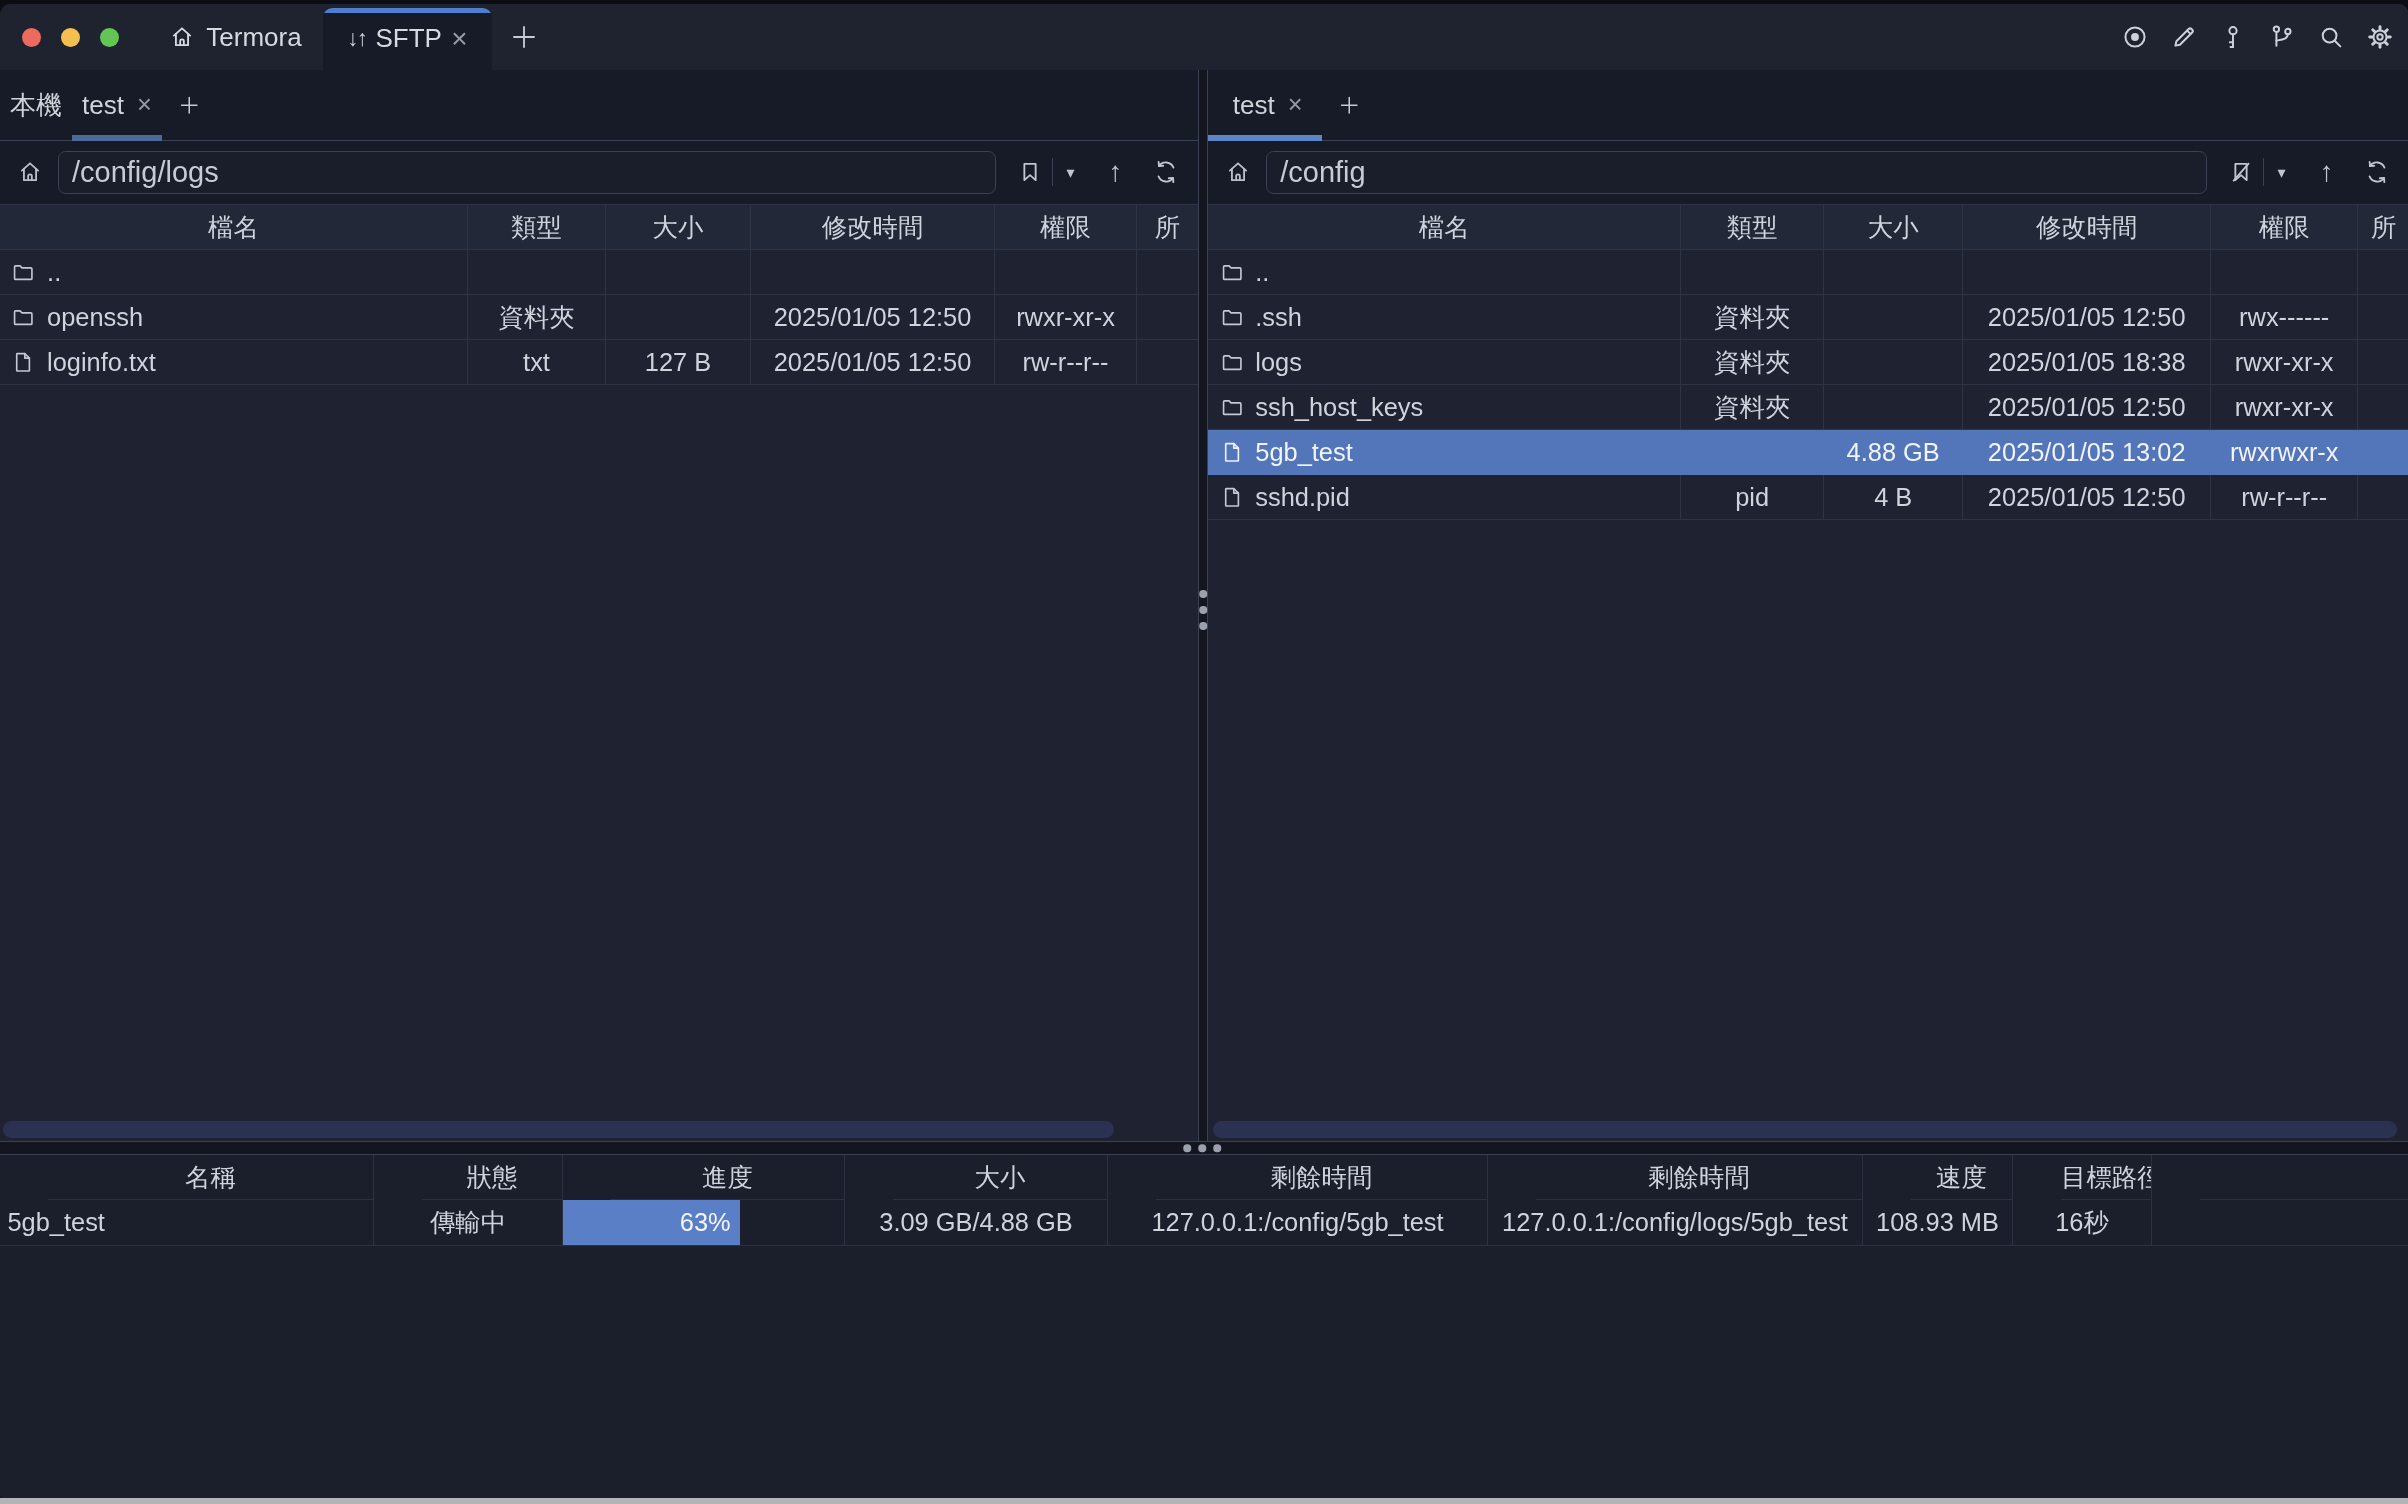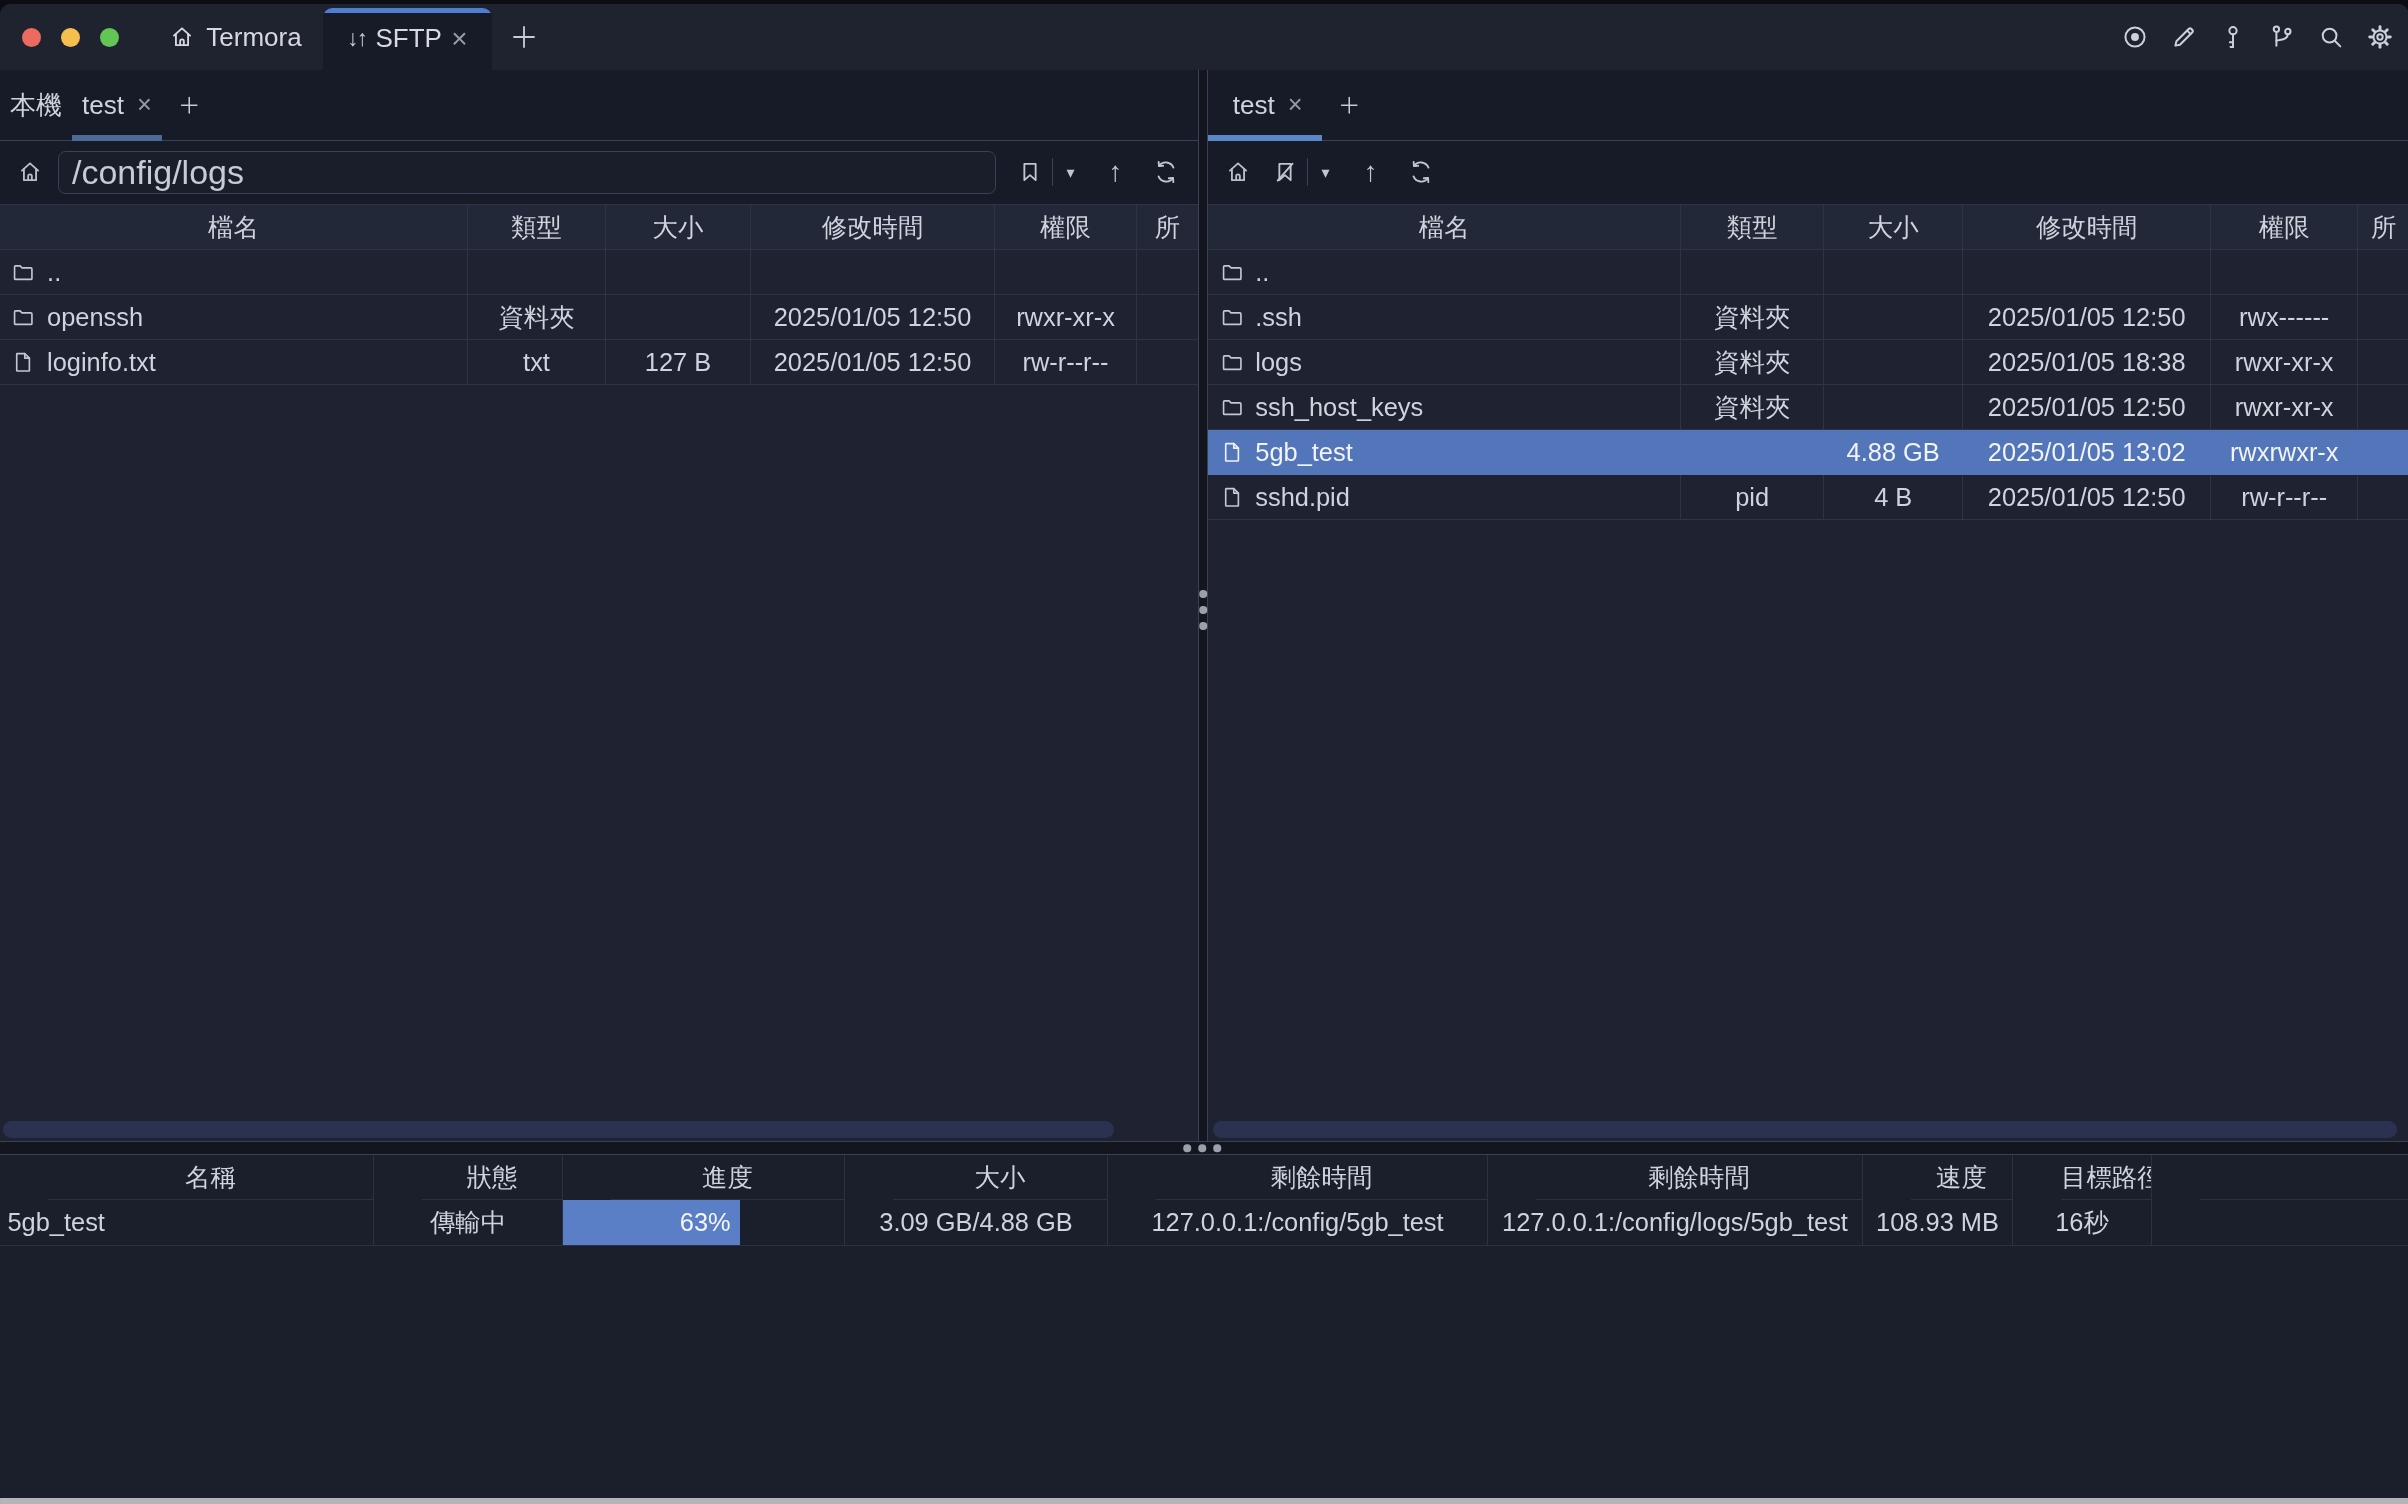--- a/index.html
+++ b/index.html
@@ -40,21 +40,21 @@
     color:#cfd3da;font-size:26px;}
   .ptab .xbtn{font-size:25.4px;}
   .ptab.active::after{content:"";position:absolute;left:0;right:0;bottom:-0.9px;height:5.6px;}
   .pane-left .ptab.active::after{background:var(--accent-dim);}
   .pane-right .ptab.active::after{background:var(--accent);}
   .pane-right .ptab{padding:0 20px 0 24.5px;}
   .pplus{width:24.5px;height:24.5px;color:#c5cad3;margin-left:15px;}
   .pathbar{height:62px;display:flex;align-items:center;background:var(--strip);padding:0 15px 0 17px;}
   .homebtn{width:26px;height:26px;color:#b9bec9;flex:none;}
   .pathinput{flex:1;height:43px;margin-left:15px;background:#1a1e2a;border:0.9px solid #3c4254;
-    border-radius:7.5px;color:#c6cbd4;font-size:34px;padding:0 13px;outline:none;
+    border-radius:7.5px;color:#c6cbd4;font-size:29px;padding:0 13px;outline:none;
     font-family:"Liberation Sans","DejaVu Sans",sans-serif;}
   .pbicon{width:26px;height:26px;color:#c0c5cf;flex:none;}
   .bk{margin-left:21px;}
   .vsep{width:0.9px;height:28px;background:var(--line);margin:0 8.5px;flex:none;}
   .caret{color:#c0c5cf;font-size:16px;flex:none;width:19px;text-align:center;}
   .upbtn{color:#c0c5cf;font-size:28px;margin-left:22.6px;flex:none;width:26px;text-align:center;}
   .refresh{margin:0 3.8px 0 24.5px;}
   .tablewrap{position:absolute;top:134px;bottom:22.6px;left:0;right:0;background:var(--table);
     border-top:0.9px solid var(--grid);overflow:hidden;}
   .fgrid{display:grid;}
@@ -297,20 +297,21 @@
         </span>
       </div>
       <div class="pathbar">
         <span class="homebtn">
           <svg class="ic" viewBox="0 0 24 24">
               <path d="M4.5 10.7L12 4l7.5 6.7"></path>
               <path d="M6.4 9.2v10.3h11.2V9.2"></path>
               <path d="M10.3 19.5v-3.6a1.7 1.7 0 0 1 3.4 0v3.6"></path>
             </svg>
         </span>
+        <input class="pathinput" value="/config" style="">
         <span class="pbicon bk">
           <svg class="ic" viewBox="0 0 24 24">
               <path d="M6.8 4.5h10.4v15l-5.2-4.6-5.2 4.6z"></path>
               <path d="M5.2 20L19 4.3"></path>
             </svg>
         </span>
         <span class="vsep"></span>
         <span class="caret">▾</span>
         <span class="upbtn">↑</span>
         <span class="pbicon refresh">

